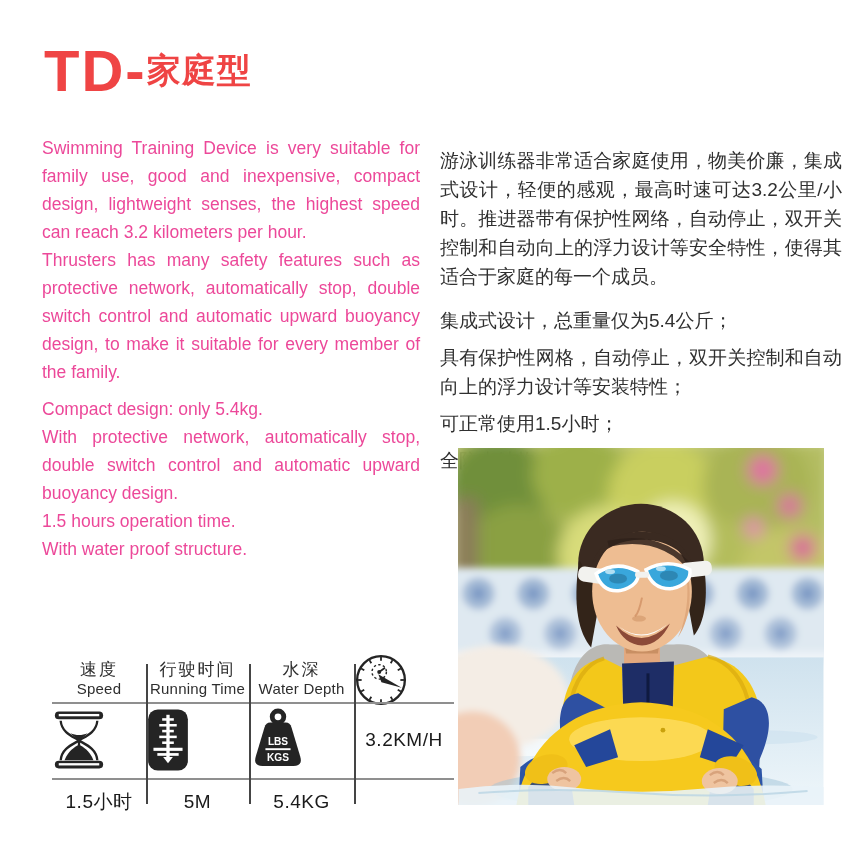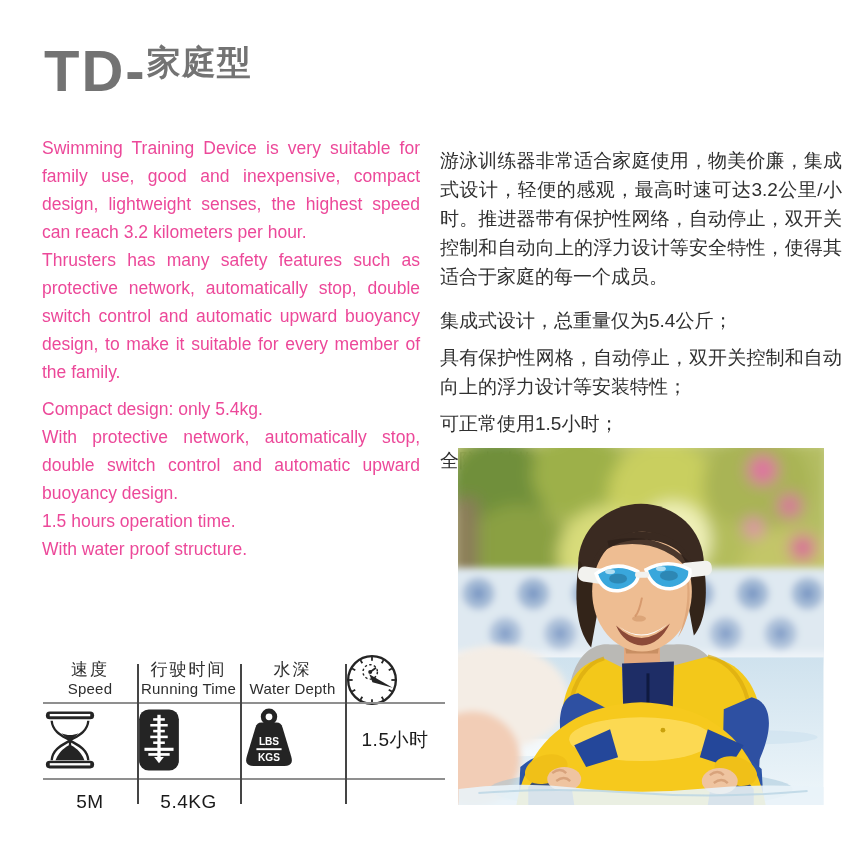--- a/index.html
+++ b/index.html
@@ -1,42 +1,42 @@
 <!DOCTYPE html>
 <html><head>
 <meta charset="utf-8">
 <title>document</title>
 <style>
   html,body{margin:0;padding:0;background:#ffffff;}
   .page{position:relative;width:856px;height:856px;background:#fff;overflow:hidden;
         font-family:"Liberation Sans", sans-serif;}
 
   
-  .title{position:absolute;left:44px;top:40px;display:flex;align-items:flex-start;color:#737373;}
+  .title{position:absolute;left:44px;top:40px;display:flex;align-items:center;color:#ef4444;}
   .title .big{font-size:58px;font-weight:bold;line-height:62px;letter-spacing:2px;}
   .title .zh{font-size:34px;font-weight:bold;letter-spacing:1px;}
 
   
   .left-col{position:absolute;left:42px;top:134px;width:378px;color:#ec4899;
             font-size:17.5px;line-height:28px;text-align:justify;}
   .left-col p{margin:0;}
   .left-col p.gap{margin-top:9px;}
 
   
   .right-col{position:absolute;left:432px;top:138px;width:418px;color:#303030;
              font-size:19px;line-height:29px;text-align:justify;}
   .right-col .p{margin:8px;}
   .right-col .p2{margin-top:15px;}
 
   
   .photo{position:absolute;left:458px;top:448px;width:366px;height:357px;overflow:hidden;}
   .photo svg{display:block;}
 
   
-  .spec-table{position:absolute;left:43px;top:658px;width:402px;height:170px;}
+  .spec-table{position:absolute;left:52px;top:658px;width:402px;height:170px;}
   .spec-grid{display:grid;grid-template-columns:94px 103px 105px 100px;
              grid-template-rows:44px 76px 48px;}
   .th{display:flex;flex-direction:column;align-items:center;justify-content:flex-end;
       padding-bottom:4px;color:#2e2e2e;}
   .th .zh{font-size:17px;line-height:20px;letter-spacing:2px;}
   .th .en{font-size:15px;line-height:18px;letter-spacing:0.2px;}
   .ticon{display:flex;align-items:center;}
   .tval{display:flex;align-items:center;justify-content:center;
         font-size:19px;color:#1a1a1a;letter-spacing:0.5px;}
   .h-line{position:absolute;left:0;width:402px;height:2px;background:#8f8f8f;}
@@ -299,19 +299,20 @@
       <div class="ticon">
         <svg width="58" height="64" viewBox="0 0 60 66">
           <circle cx="30" cy="9" r="6" fill="none" stroke="#242424" stroke-width="5"></circle>
           <path d="M22,15 L38,15 C41,15 43,17 44,20 L53,50 C55,57 52,60 46,60 L14,60 C8,60 5,57 7,50 L16,20 C17,17 19,15 22,15 Z" fill="#242424"></path>
           <text x="30" y="38" text-anchor="middle" fill="#ffffff" font-family="Liberation Sans, sans-serif" font-size="10.5" font-weight="bold">LBS</text>
           <rect x="17" y="41.5" width="26" height="2" fill="#ffffff"></rect>
           <text x="30" y="54.5" text-anchor="middle" fill="#ffffff" font-family="Liberation Sans, sans-serif" font-size="10.5" font-weight="bold">KGS</text>
         </svg>
       </div>
 
+      <div class="tval">3.2KM/H</div>
       <div class="tval">1.5小时</div>
       <div class="tval">5M</div>
       <div class="tval">5.4KG</div>
     </div>
   </div>
 
 </div>
 
 </body></html>

